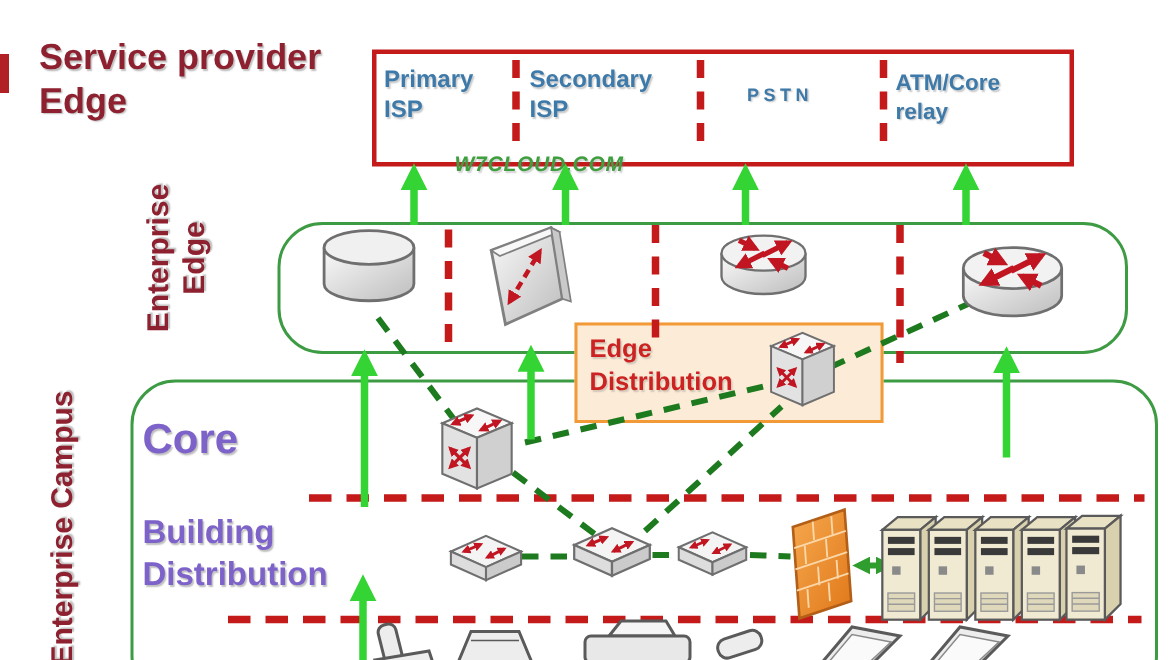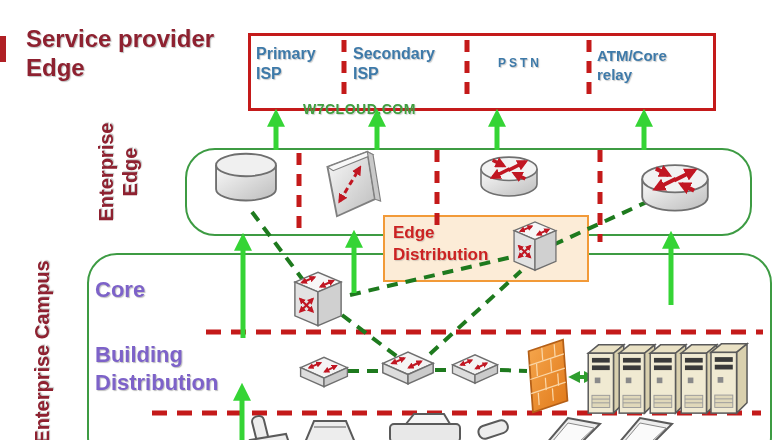--- a/index.html
+++ b/index.html
@@ -7,21 +7,21 @@
          font-family:"Liberation Sans",sans-serif;}
   .abs{position:absolute;}
   
   .zone-box{position:absolute;border:2.5px solid #3d9b43;border-radius:30px;background:transparent;}
   .provider-box{position:absolute;border:3px solid #c41a1a;background:#fff;}
   .ed-box{position:absolute;border:2.5px solid #f29a38;background:#fcecd7;}
   
   .maroon{color:#8e2130;font-weight:bold;text-shadow:1px 1px 1px rgba(110,110,110,.45);}
   .purple{color:#7d62c9;font-weight:bold;text-shadow:1px 1px 1px rgba(110,110,110,.45);}
   .segment-label{color:#3e7aa9;font-weight:bold;line-height:1.25;text-shadow:1px 1px 1px rgba(120,120,120,.4);}
-  .watermark{color:#3f9f3f;font-weight:bold;font-size:14px;letter-spacing:.5px;text-shadow:1px 1px 1px rgba(120,120,120,.35);}
+  .watermark{color:#3f9f3f;font-weight:bold;font-size:14px;letter-spacing:.5px;text-shadow:1px 1px 1px rgba(120,120,120,.35);font-style:italic;}
   .ed-label{color:#cc2222;font-weight:600;font-size:17px;line-height:1.3;text-shadow:1px 1px 1px rgba(130,130,130,.35);}
   .rot{transform:rotate(-90deg);text-align:center;}
   svg.overlay{position:absolute;left:0;top:0;pointer-events:none;}
   .dev{position:absolute;}
   .dev svg{display:block;width:100%;height:100%;}
 </style>
 </head>
 <body>
 
 <div id="stage">
@@ -156,21 +156,21 @@
   <div class="abs segment-label" style="left:256px;top:44px;width:82px;font-size:16px;">Primary ISP</div>
   <div class="abs segment-label" style="left:353px;top:44px;width:100px;font-size:16px;">Secondary ISP</div>
   <div class="abs segment-label" style="left:498px;top:56px;width:92px;font-size:12px;letter-spacing:3px;">PSTN</div>
   <div class="abs segment-label" style="left:597px;top:47px;width:100px;font-size:15px;">ATM/Core relay</div>
 
   <div class="abs watermark" style="left:303px;top:101px;">W7CLOUD.COM</div>
 
   <div class="abs maroon rot" style="left:58px;top:148px;width:120px;height:48px;font-size:20px;line-height:1.2;">Enterprise Edge</div>
   <div class="abs maroon rot" style="left:-56px;top:339px;width:200px;height:26px;font-size:20px;white-space:nowrap;">Enterprise Campus</div>
 
-  <div class="abs purple" style="left:95px;top:277px;font-size:22px;">Core</div>
+  <div class="abs purple" style="left:95px;top:277px;font-size:28px;">Core</div>
   <div class="abs purple" style="left:95px;top:341px;width:180px;font-size:22px;line-height:1.25;">Building Distribution</div>
   <div class="abs ed-label" style="left:393px;top:222px;width:120px;">Edge Distribution</div>
 
   <svg class="overlay" width="780" height="440" viewBox="0 0 780 440">
 
     <g stroke="#c41a1a" stroke-width="5" stroke-dasharray="12 9">
       <line x1="344" y1="40" x2="344" y2="100"></line>
       <line x1="467" y1="40" x2="467" y2="100"></line>
       <line x1="589" y1="40" x2="589" y2="100"></line>
       <line x1="299" y1="153" x2="299" y2="230"></line>

